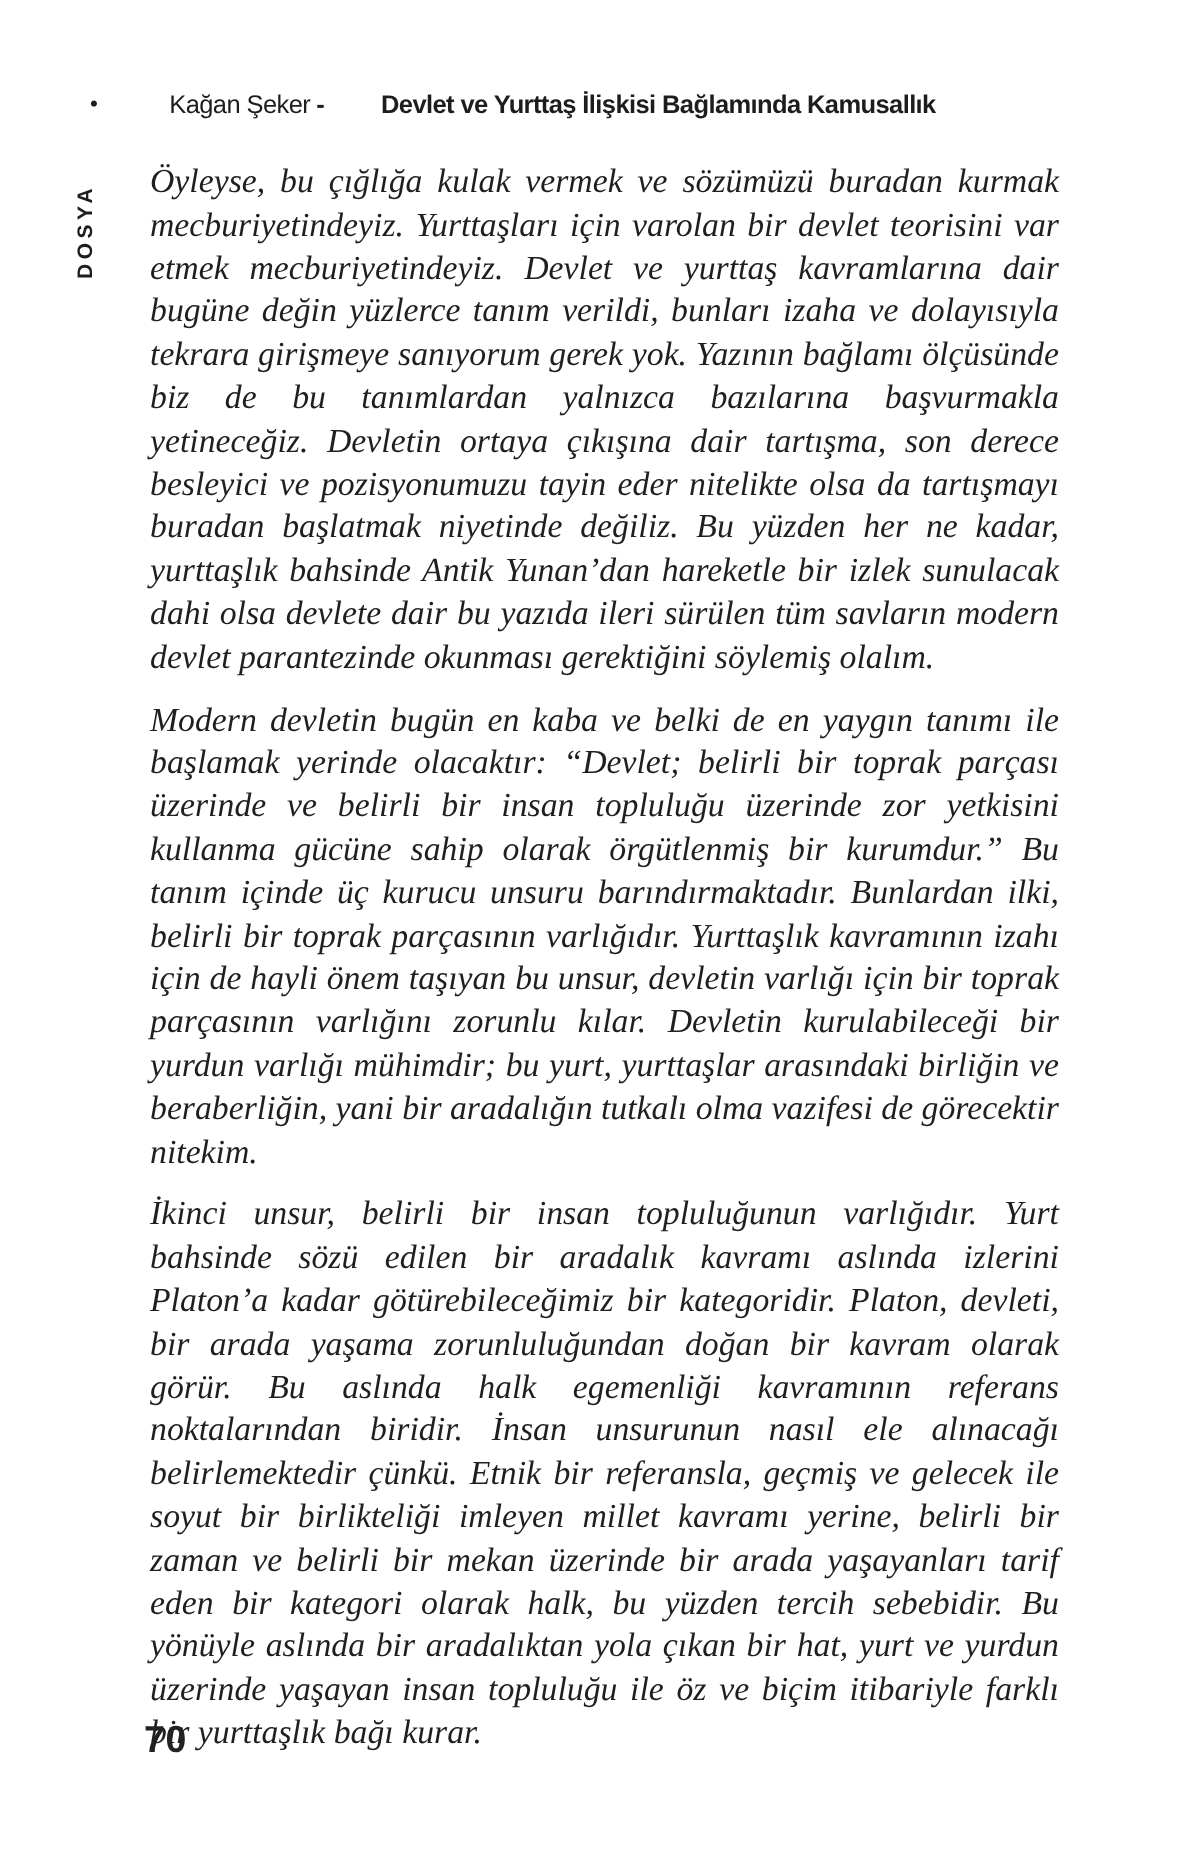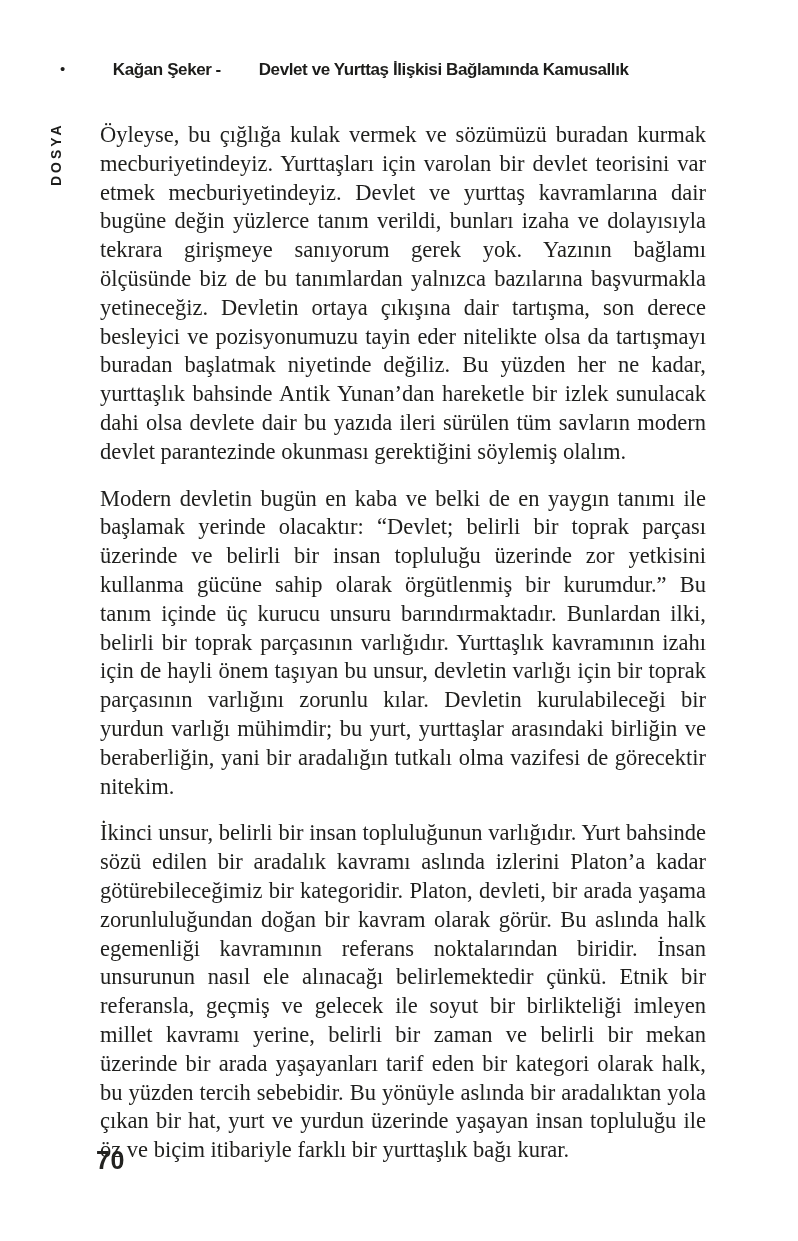--- a/index.html
+++ b/index.html
@@ -24,21 +24,21 @@
     letter-spacing: -0.4px;
     color: #1d1d1b;
   }
   .header .bullet {
     font-size: 15px;
     margin-right: 13px;
     position: relative;
     top: -1px;
   }
   .header .author {
-    font-weight: 700;
+    font-weight: 400;
     margin-right: 4px;
     padding-left: 35px;
   }
   .header .sep {
     font-weight: 600;
     margin-right: 6px;
   }
   .header .title {
     font-weight: 800;
     padding-left: 32px;
@@ -60,21 +60,22 @@
     left: 100px;
     top: 103px;
     width: 606px;
     font-family: "Liberation Serif", "DejaVu Serif", serif;
     font-size: 22.5px;
     line-height: 28.8px;
     text-align: justify;
     color: #1f1f1d;
   }
   .body-text p {
-    margin: 18px 0 13px 0;
+    margin: 4px 0 13px 0;
+    font-style: italic;
   }
   .page-number {
     position: absolute;
     left: 96px;
     top: 1146px;
     font-weight: 600;
     font-size: 25px;
     letter-spacing: 0.5px;
     color: #222220;
   }

